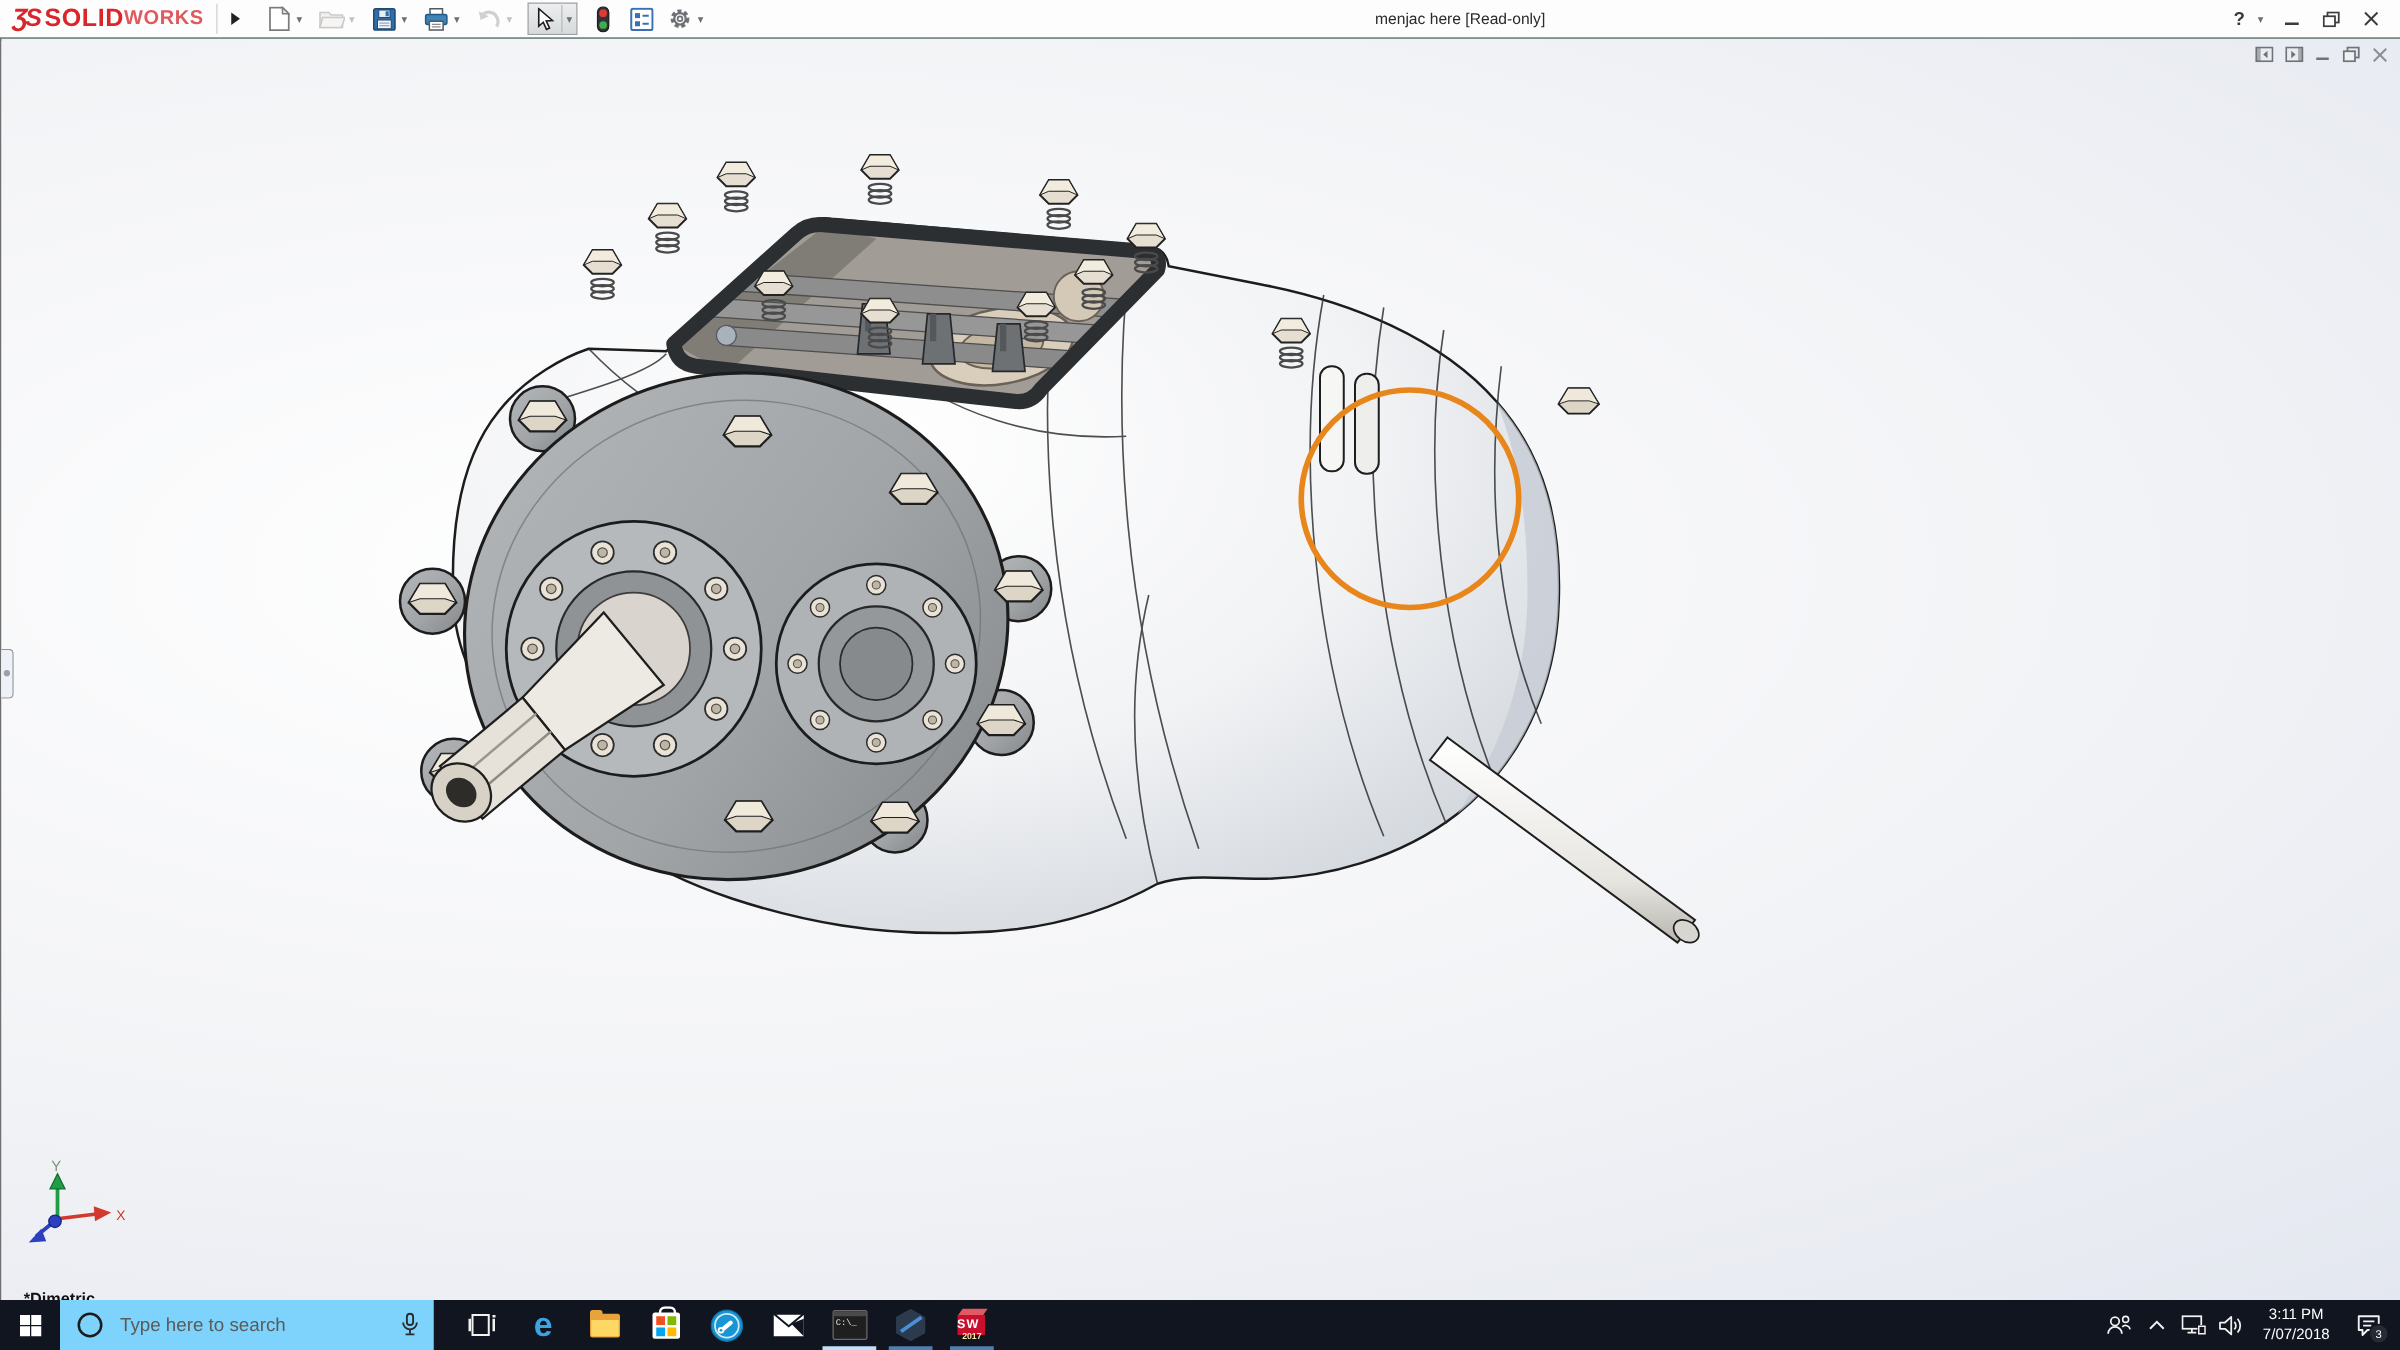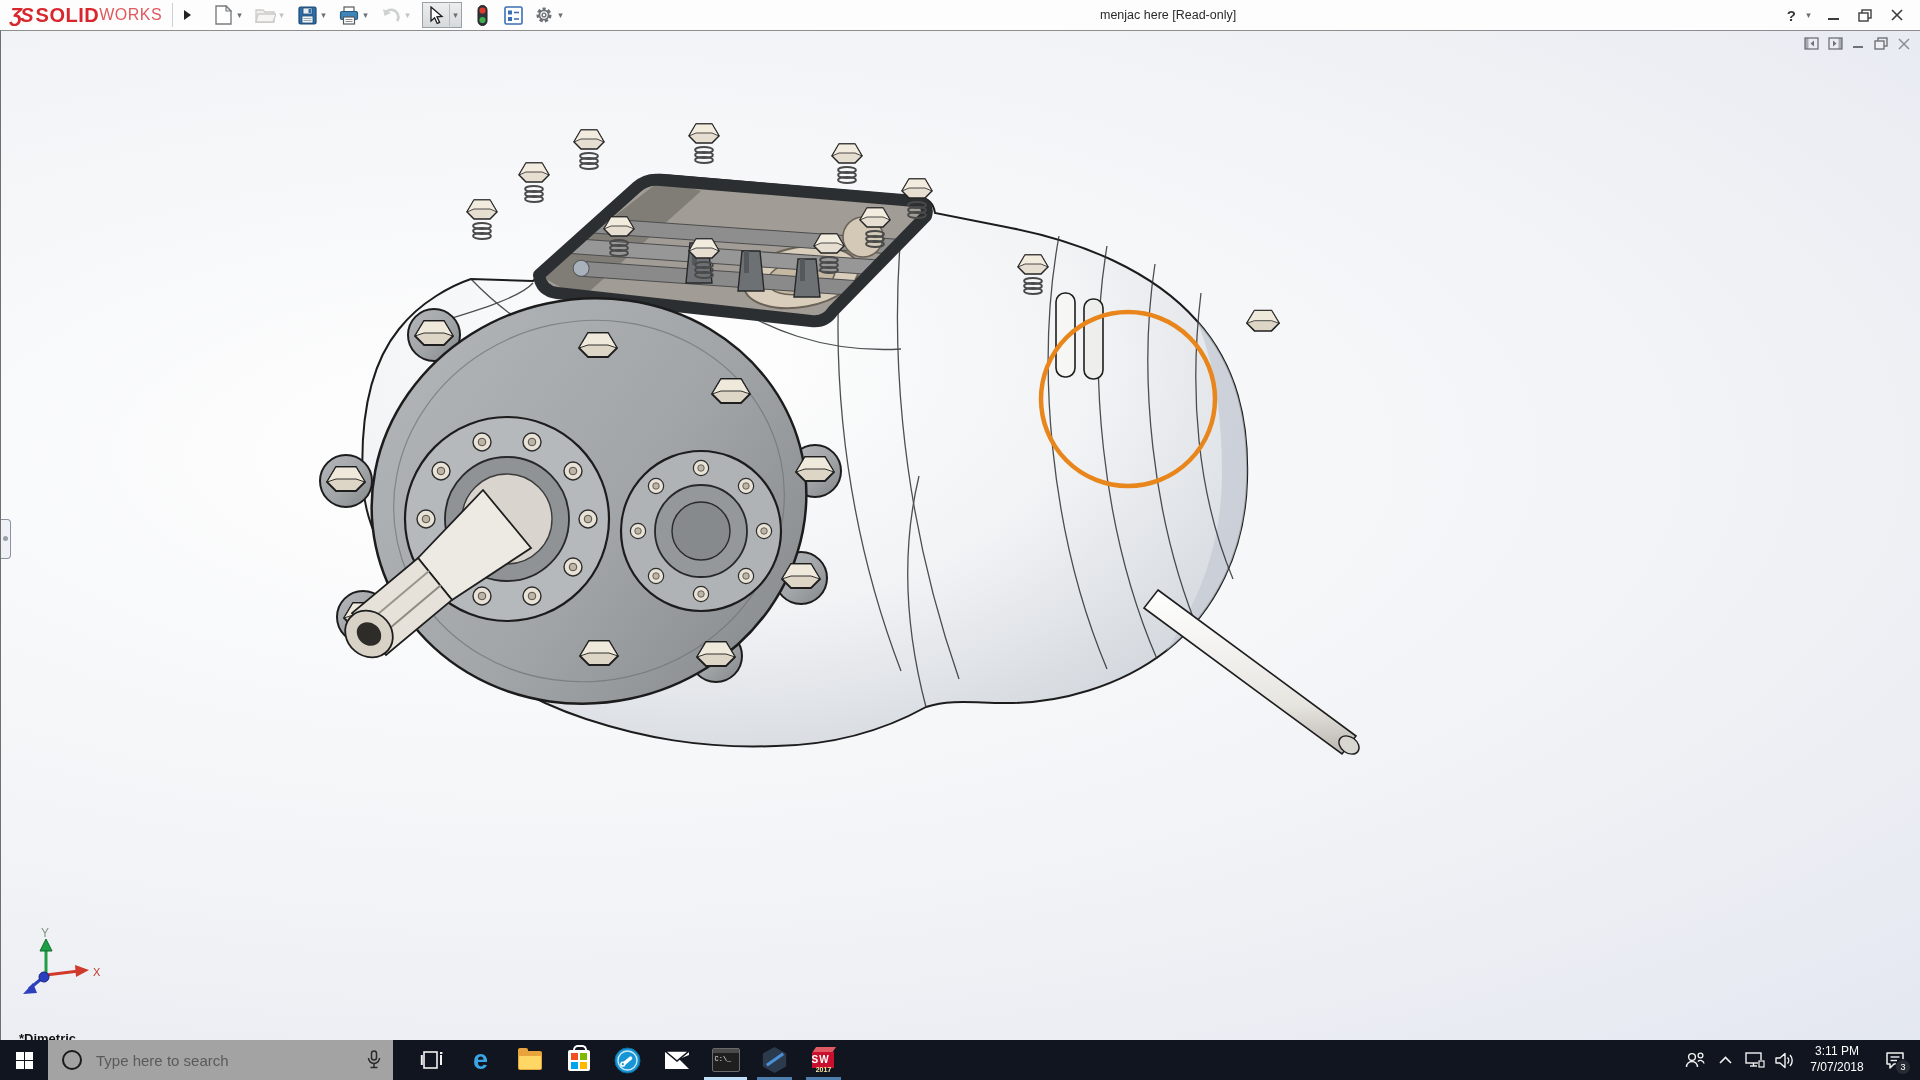--- a/index.html
+++ b/index.html
@@ -4,21 +4,21 @@
 <style>
   html,body{margin:0;padding:0;width:1920px;height:1080px;overflow:hidden;
     font-family:"Liberation Sans",sans-serif;background:#fff;}
 
   
   .titlebar{position:absolute;left:0;top:0;width:1920px;height:30px;background:#fdfdfd;
     border-bottom:3px solid #0f766e;}
   .logo{position:absolute;left:10px;top:3px;height:24px;display:flex;align-items:center;}
   .logo-glyph{font-style:italic;font-weight:bold;font-size:20px;color:#d8262c;letter-spacing:-2px;margin-right:4px;}
   .logo-solid{font-weight:bold;font-size:20px;color:#d8262c;letter-spacing:.5px;}
-  .logo-works{font-weight:normal;font-size:16px;color:#e0595e;letter-spacing:.5px;}
+  .logo-works{font-weight:bold;font-size:16px;color:#e0595e;letter-spacing:.5px;}
   .logo-sep{width:1px;height:24px;background:#cfcfcf;margin:0 6px 0 10px;}
   .flyout-btn{width:16px;height:22px;display:flex;align-items:center;justify-content:center;}
   .flyout-tri{width:0;height:0;border-left:7px solid #222;border-top:5px solid transparent;border-bottom:5px solid transparent;}
   .qtoolbar{position:absolute;left:212px;top:3px;height:24px;display:flex;align-items:center;}
   .tb-group{display:flex;align-items:center;margin-right:9px;}
   .tb-ic{width:22px;height:22px;display:flex;align-items:center;justify-content:center;}
   .caret{font-size:9px;color:#6d7073;width:11px;text-align:center;}
   .disabled{opacity:.42;filter:grayscale(.8);}
   .sel-box{display:flex;align-items:center;border:1px solid #9aa0a4;background:linear-gradient(#eceeef,#d7dadc);height:24px;}
   .sel-box .tb-ic{width:26px;}
@@ -39,21 +39,21 @@
     border:1px solid #8d939c;border-left:none;border-radius:0 4px 4px 0;}
   .side-tab .dot{position:absolute;left:2px;top:16px;width:5px;height:5px;border-radius:50%;background:#9aa0a8;}
   .orientation{position:absolute;left:18px;top:1000px;font-size:13px;font-weight:bold;color:#111;}
   .triad{position:absolute;left:8px;top:888px;}
 
   
   .taskbar{position:absolute;left:0;top:1040px;width:1920px;height:40px;background:#10151f;display:flex;align-items:center;}
   .start{width:48px;height:40px;display:flex;align-items:center;justify-content:center;}
   .winflag{display:grid;grid-template-columns:8px 8px;grid-template-rows:8px 8px;gap:1px;}
   .winflag div{background:#fff;}
-  .searchbox{width:345px;height:40px;background:#a3a3a3;display:flex;align-items:center;position:relative;}
+  .searchbox{width:299px;height:40px;background:#7dd3fc;display:flex;align-items:center;position:relative;}
   .cortana-ring{width:20px;height:20px;border:2.5px solid #1b1b1b;border-radius:50%;margin:0 12px 0 14px;box-sizing:border-box;}
   .search-input{border:none;outline:none;background:transparent;font-size:15px;color:#444;width:240px;
     font-family:"Liberation Sans",sans-serif;}
   .search-input::placeholder{color:#5a5a5a;opacity:1;}
   .mic{position:absolute;right:12px;top:10px;}
   .apps{display:flex;margin-left:14px;}
   .app{width:49px;height:40px;display:flex;align-items:center;justify-content:center;position:relative;}
   .underline{position:absolute;bottom:0;left:7px;right:7px;height:3px;background:#4e7fae;}
   .underline.focus{background:#bfe0f6;left:3px;right:3px;}
   .edge-e{font-size:27px;font-weight:bold;color:#3aa5e4;line-height:1;}

